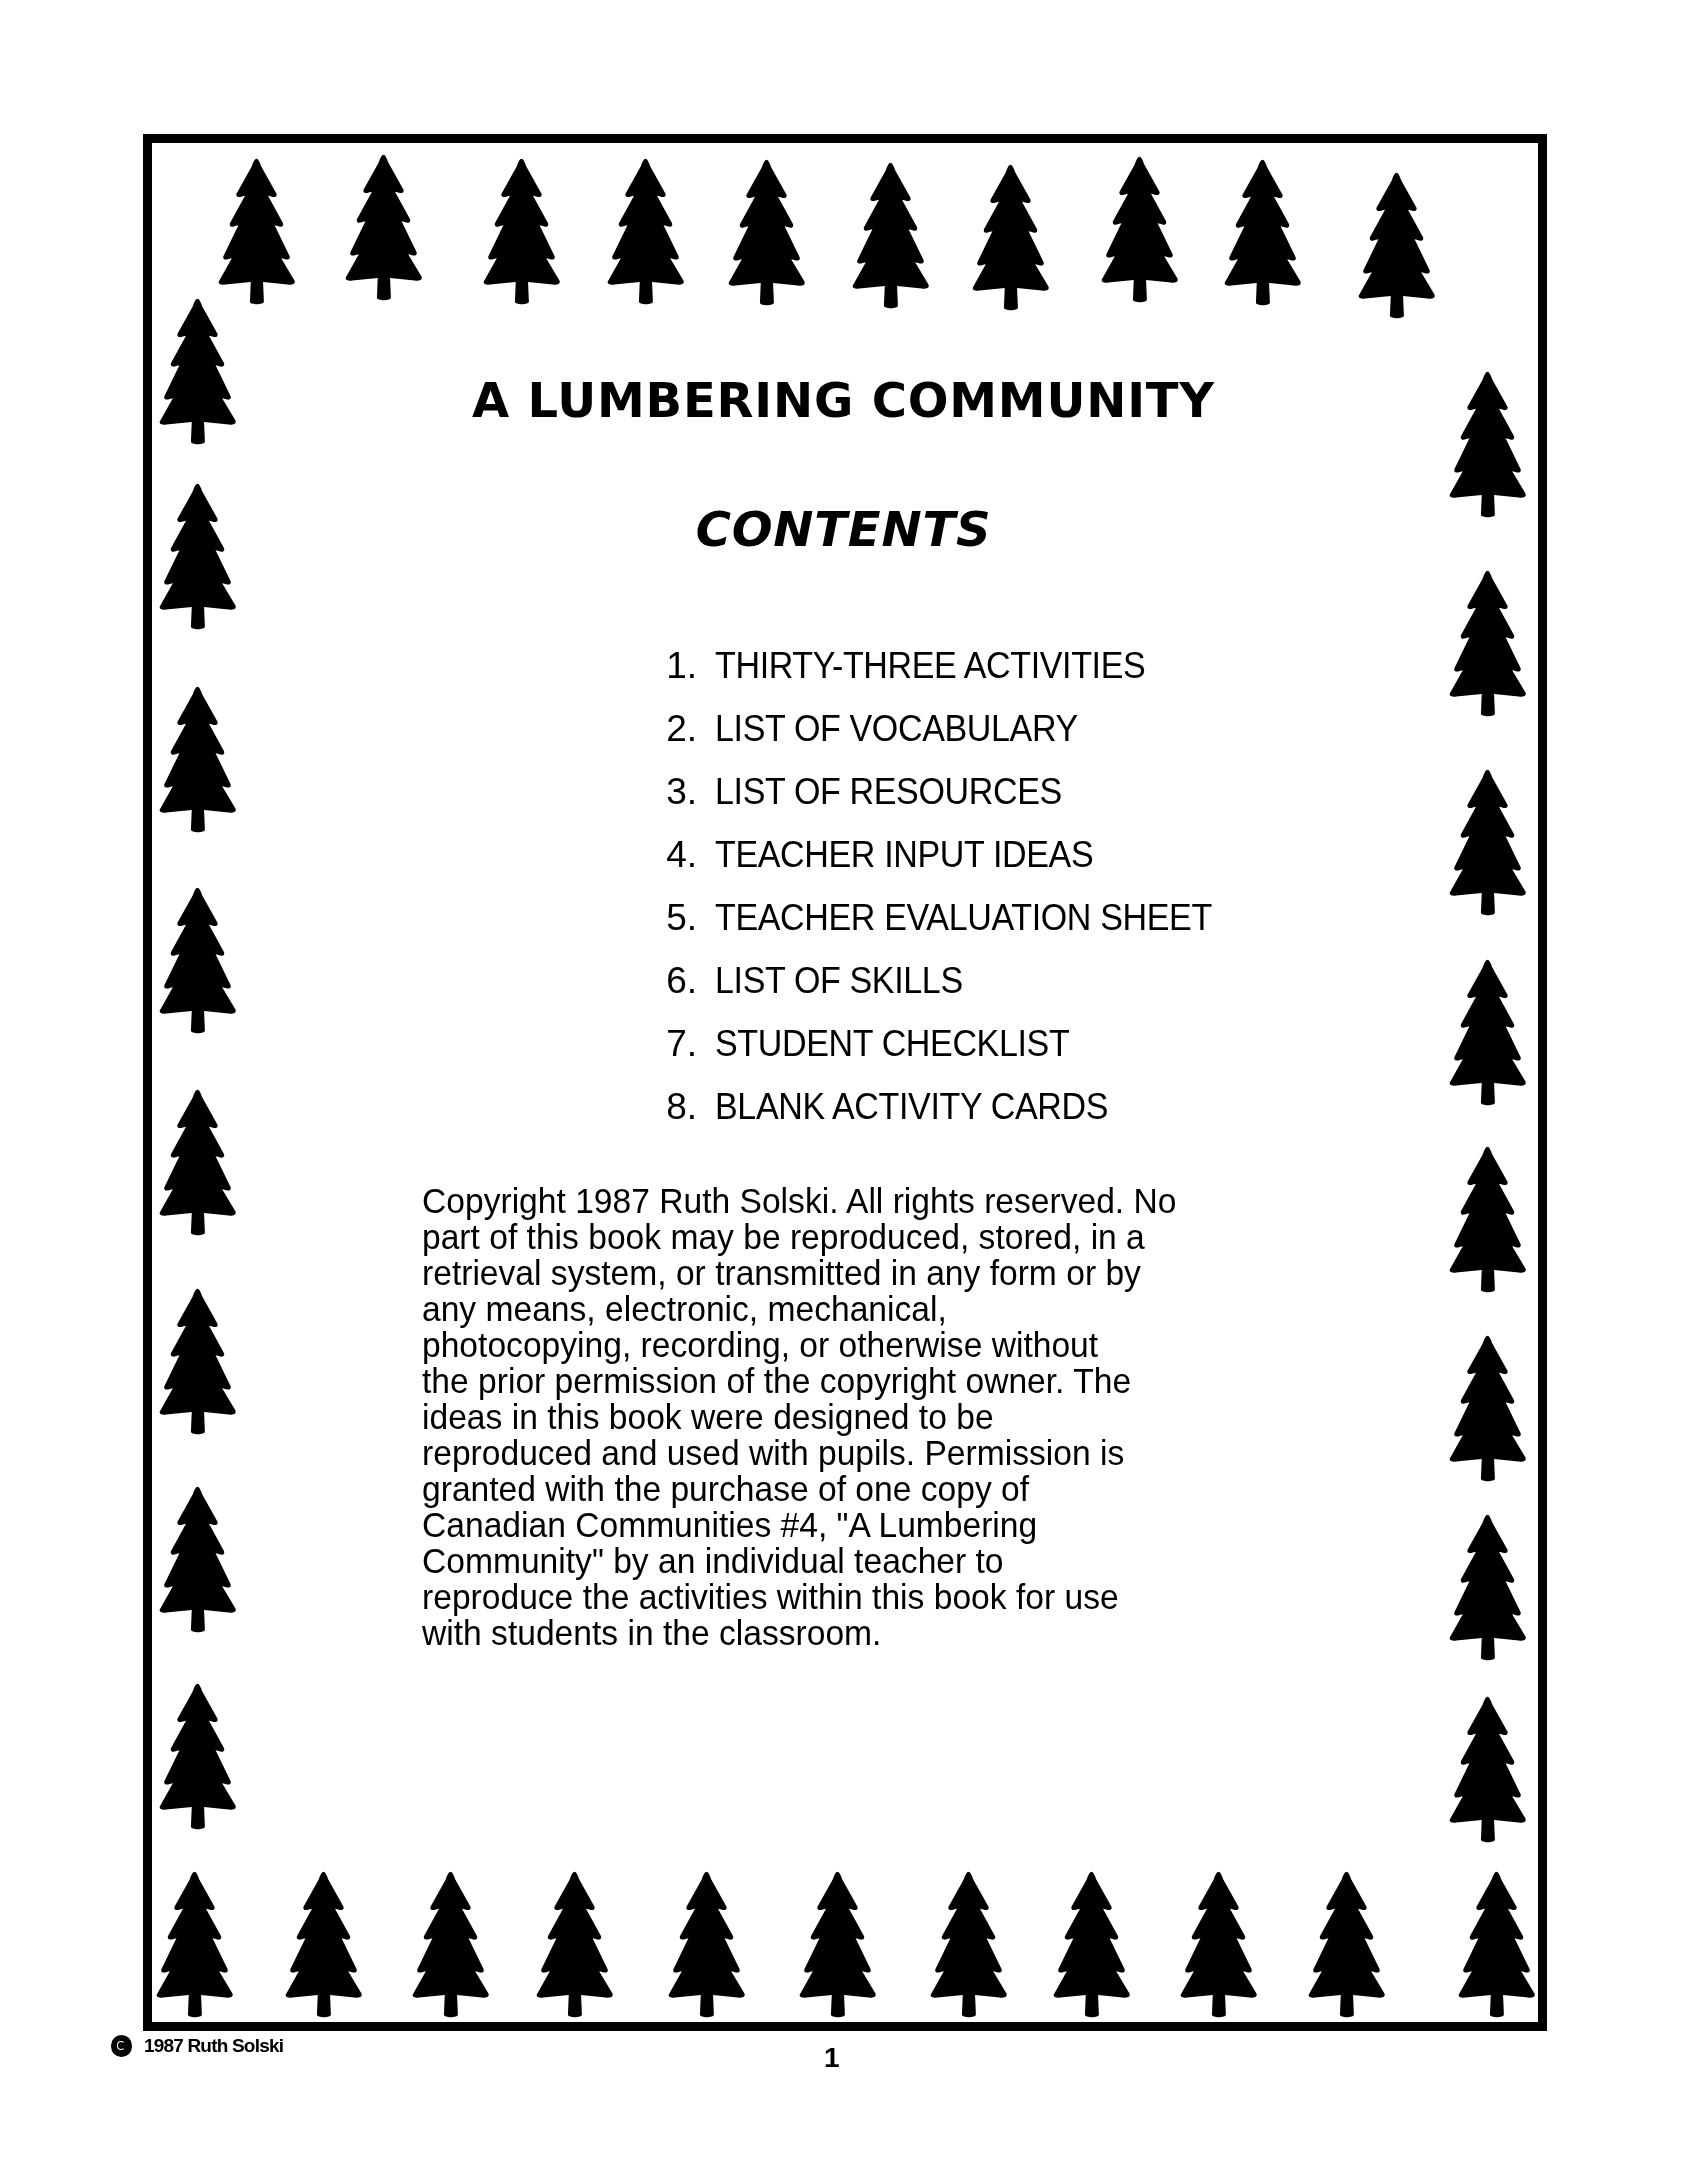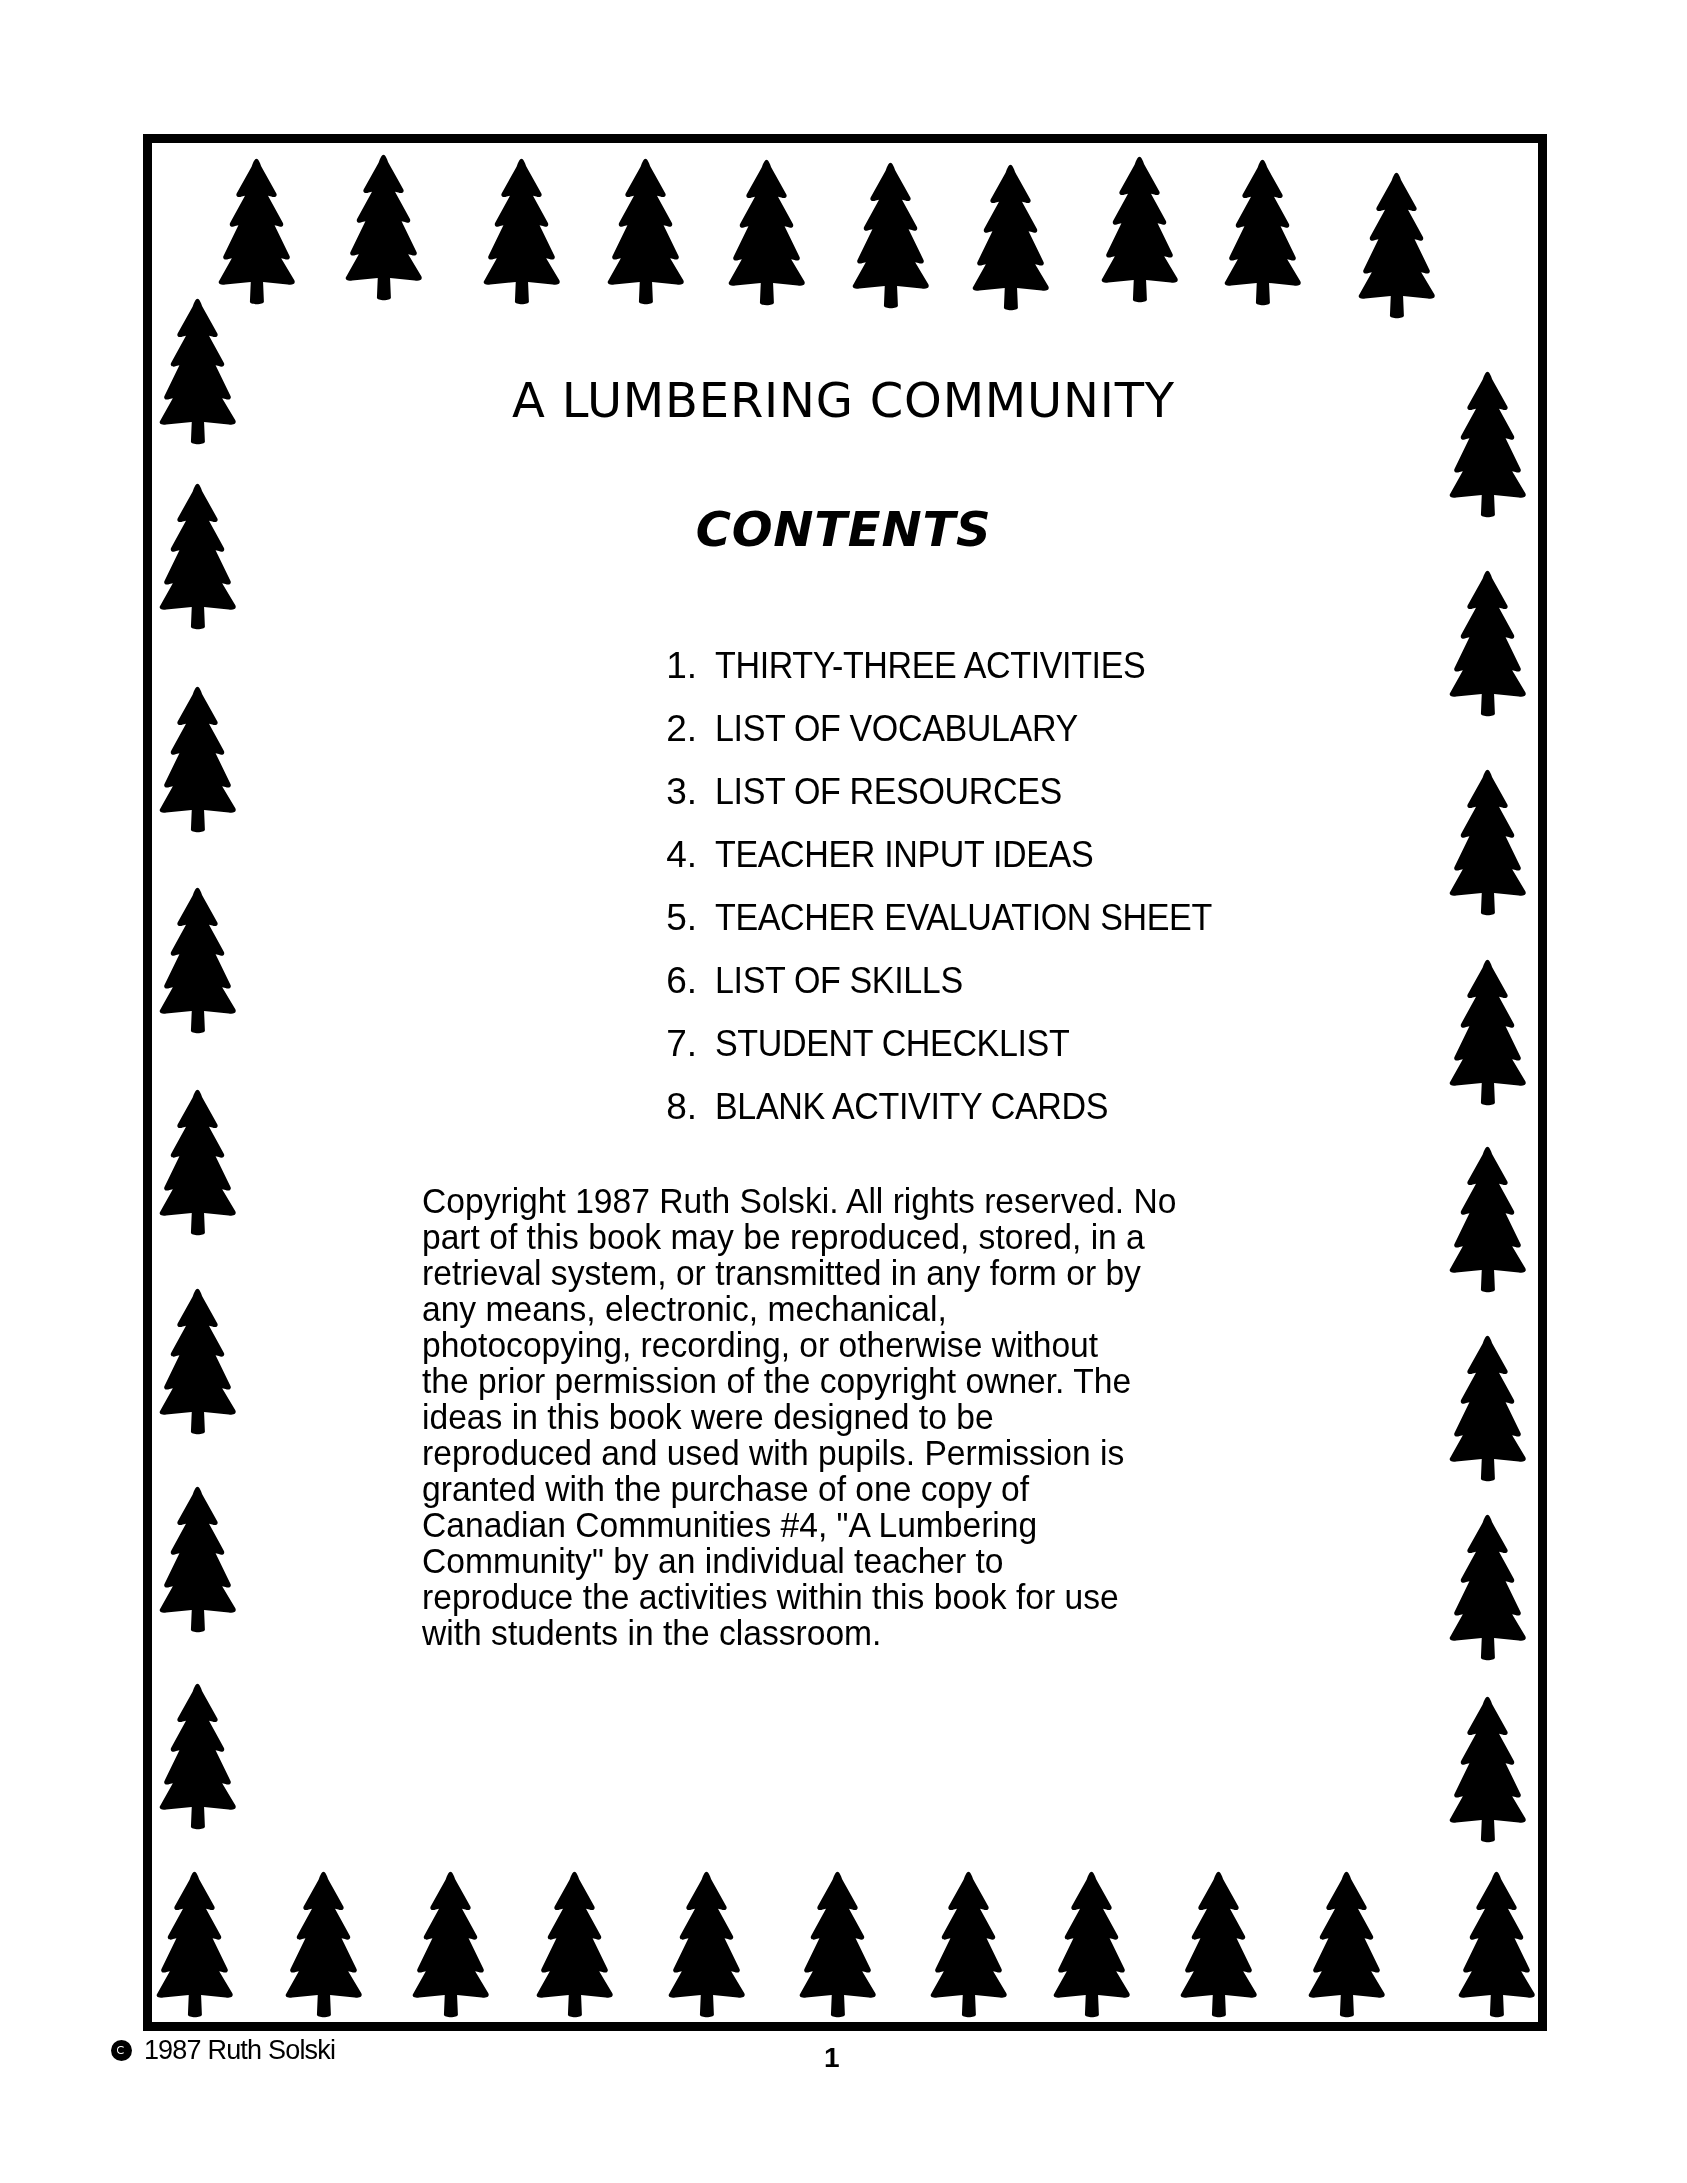--- a/index.html
+++ b/index.html
@@ -7,21 +7,21 @@
     .page { position: absolute; left: 0; top: 0; width: 1687px; height: 2183px; background: #fff; }
     .frame {
       position: absolute; left: 143px; top: 134px;
       width: 1404px; height: 1897px;
       border: 9px solid #000; box-sizing: border-box;
     }
     .tree { position: absolute; width: 79px; height: 148px; }
     .tree svg { width: 100%; height: 100%; display: block; }
     .title {
       position: absolute; left: 0; width: 1687px; top: 372px;
-      text-align: center; font-family: "DejaVu Sans", sans-serif; font-weight: normal;
+      text-align: center; font-family: "DejaVu Sans", sans-serif; font-weight: bold;
       font-size: 48px; letter-spacing: 0.8px; padding-left: 0;
     }
     .title-inner { display: inline-block; position: relative; left: 0; }
     .subtitle {
       position: absolute; left: 0; width: 1687px; top: 501px;
       text-align: center; font-family: "DejaVu Sans", sans-serif; font-weight: bold;
       font-size: 48px; letter-spacing: 0.8px; font-style: italic;
     }
     .toc {
       position: absolute; left: 639px; top: 641px; margin: 0; padding: 0; list-style: none;
@@ -30,21 +30,21 @@
     .toc li { height: 63px; line-height: 49px; white-space: nowrap; display: flex; }
     .toc .num { display: inline-block; width: 58px; text-align: right; margin-right: 18px; }
     .toc .txt { display: inline-block; transform: scaleX(0.92); transform-origin: left center; letter-spacing: -0.4px; }
     .para {
       position: absolute; left: 422px; top: 1183px; width: 923px;
       font-family: "Liberation Sans", sans-serif; font-size: 35px; line-height: 36px;
     }
     .para .line { display: block; white-space: nowrap; transform: scaleX(0.96); transform-origin: left center; }
     .footer-left {
       position: absolute; left: 111px; top: 2035px;
-      font-family: "Liberation Sans", sans-serif; font-weight: normal; font-size: 27px; letter-spacing: -0.8px;
+      font-family: "Liberation Sans", sans-serif; font-weight: bold; font-size: 19px; letter-spacing: -0.8px;
       display: flex; align-items: center;
     }
     .copy-icon {
       display: inline-block; width: 21.4px; height: 21.4px; border-radius: 50%; background: #000;
       position: relative; margin-right: 11.5px;
     }
     .copy-icon::after {
       content: ""; position: absolute; left: 5.8px; top: 5.8px; width: 6.6px; height: 6.6px;
       border: 1.6px solid #fff; border-right-color: transparent; border-radius: 50%;
     }

